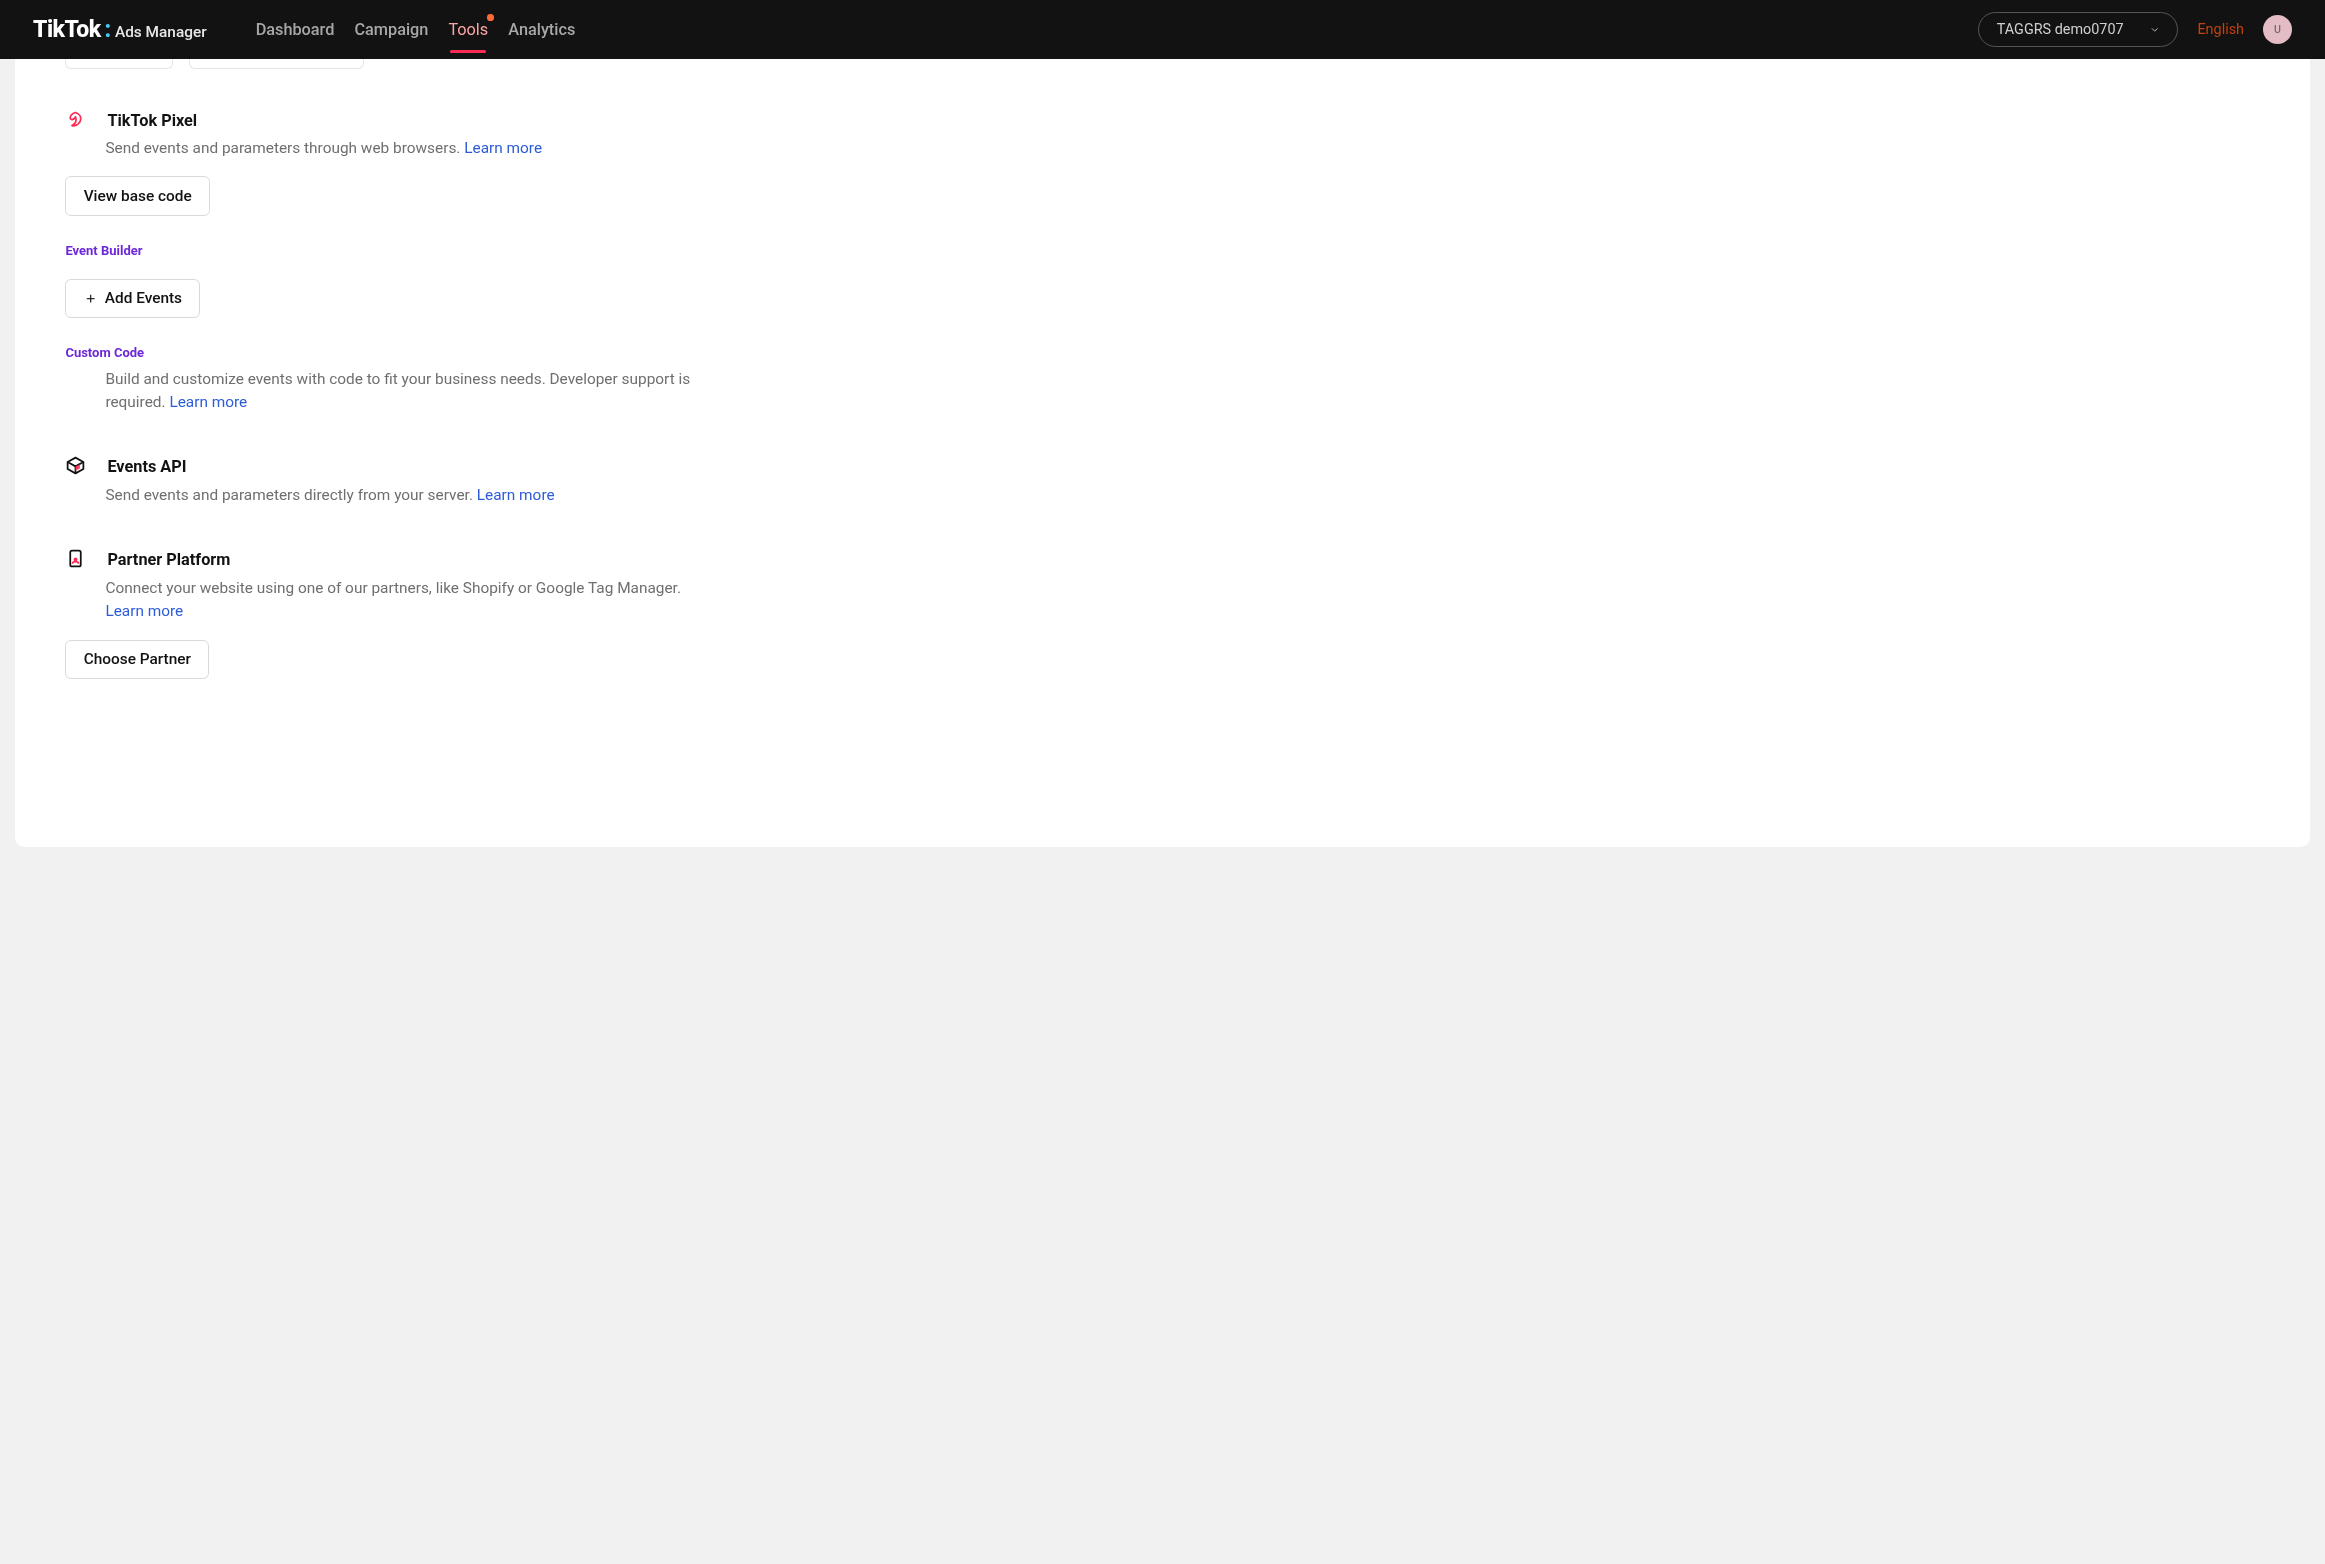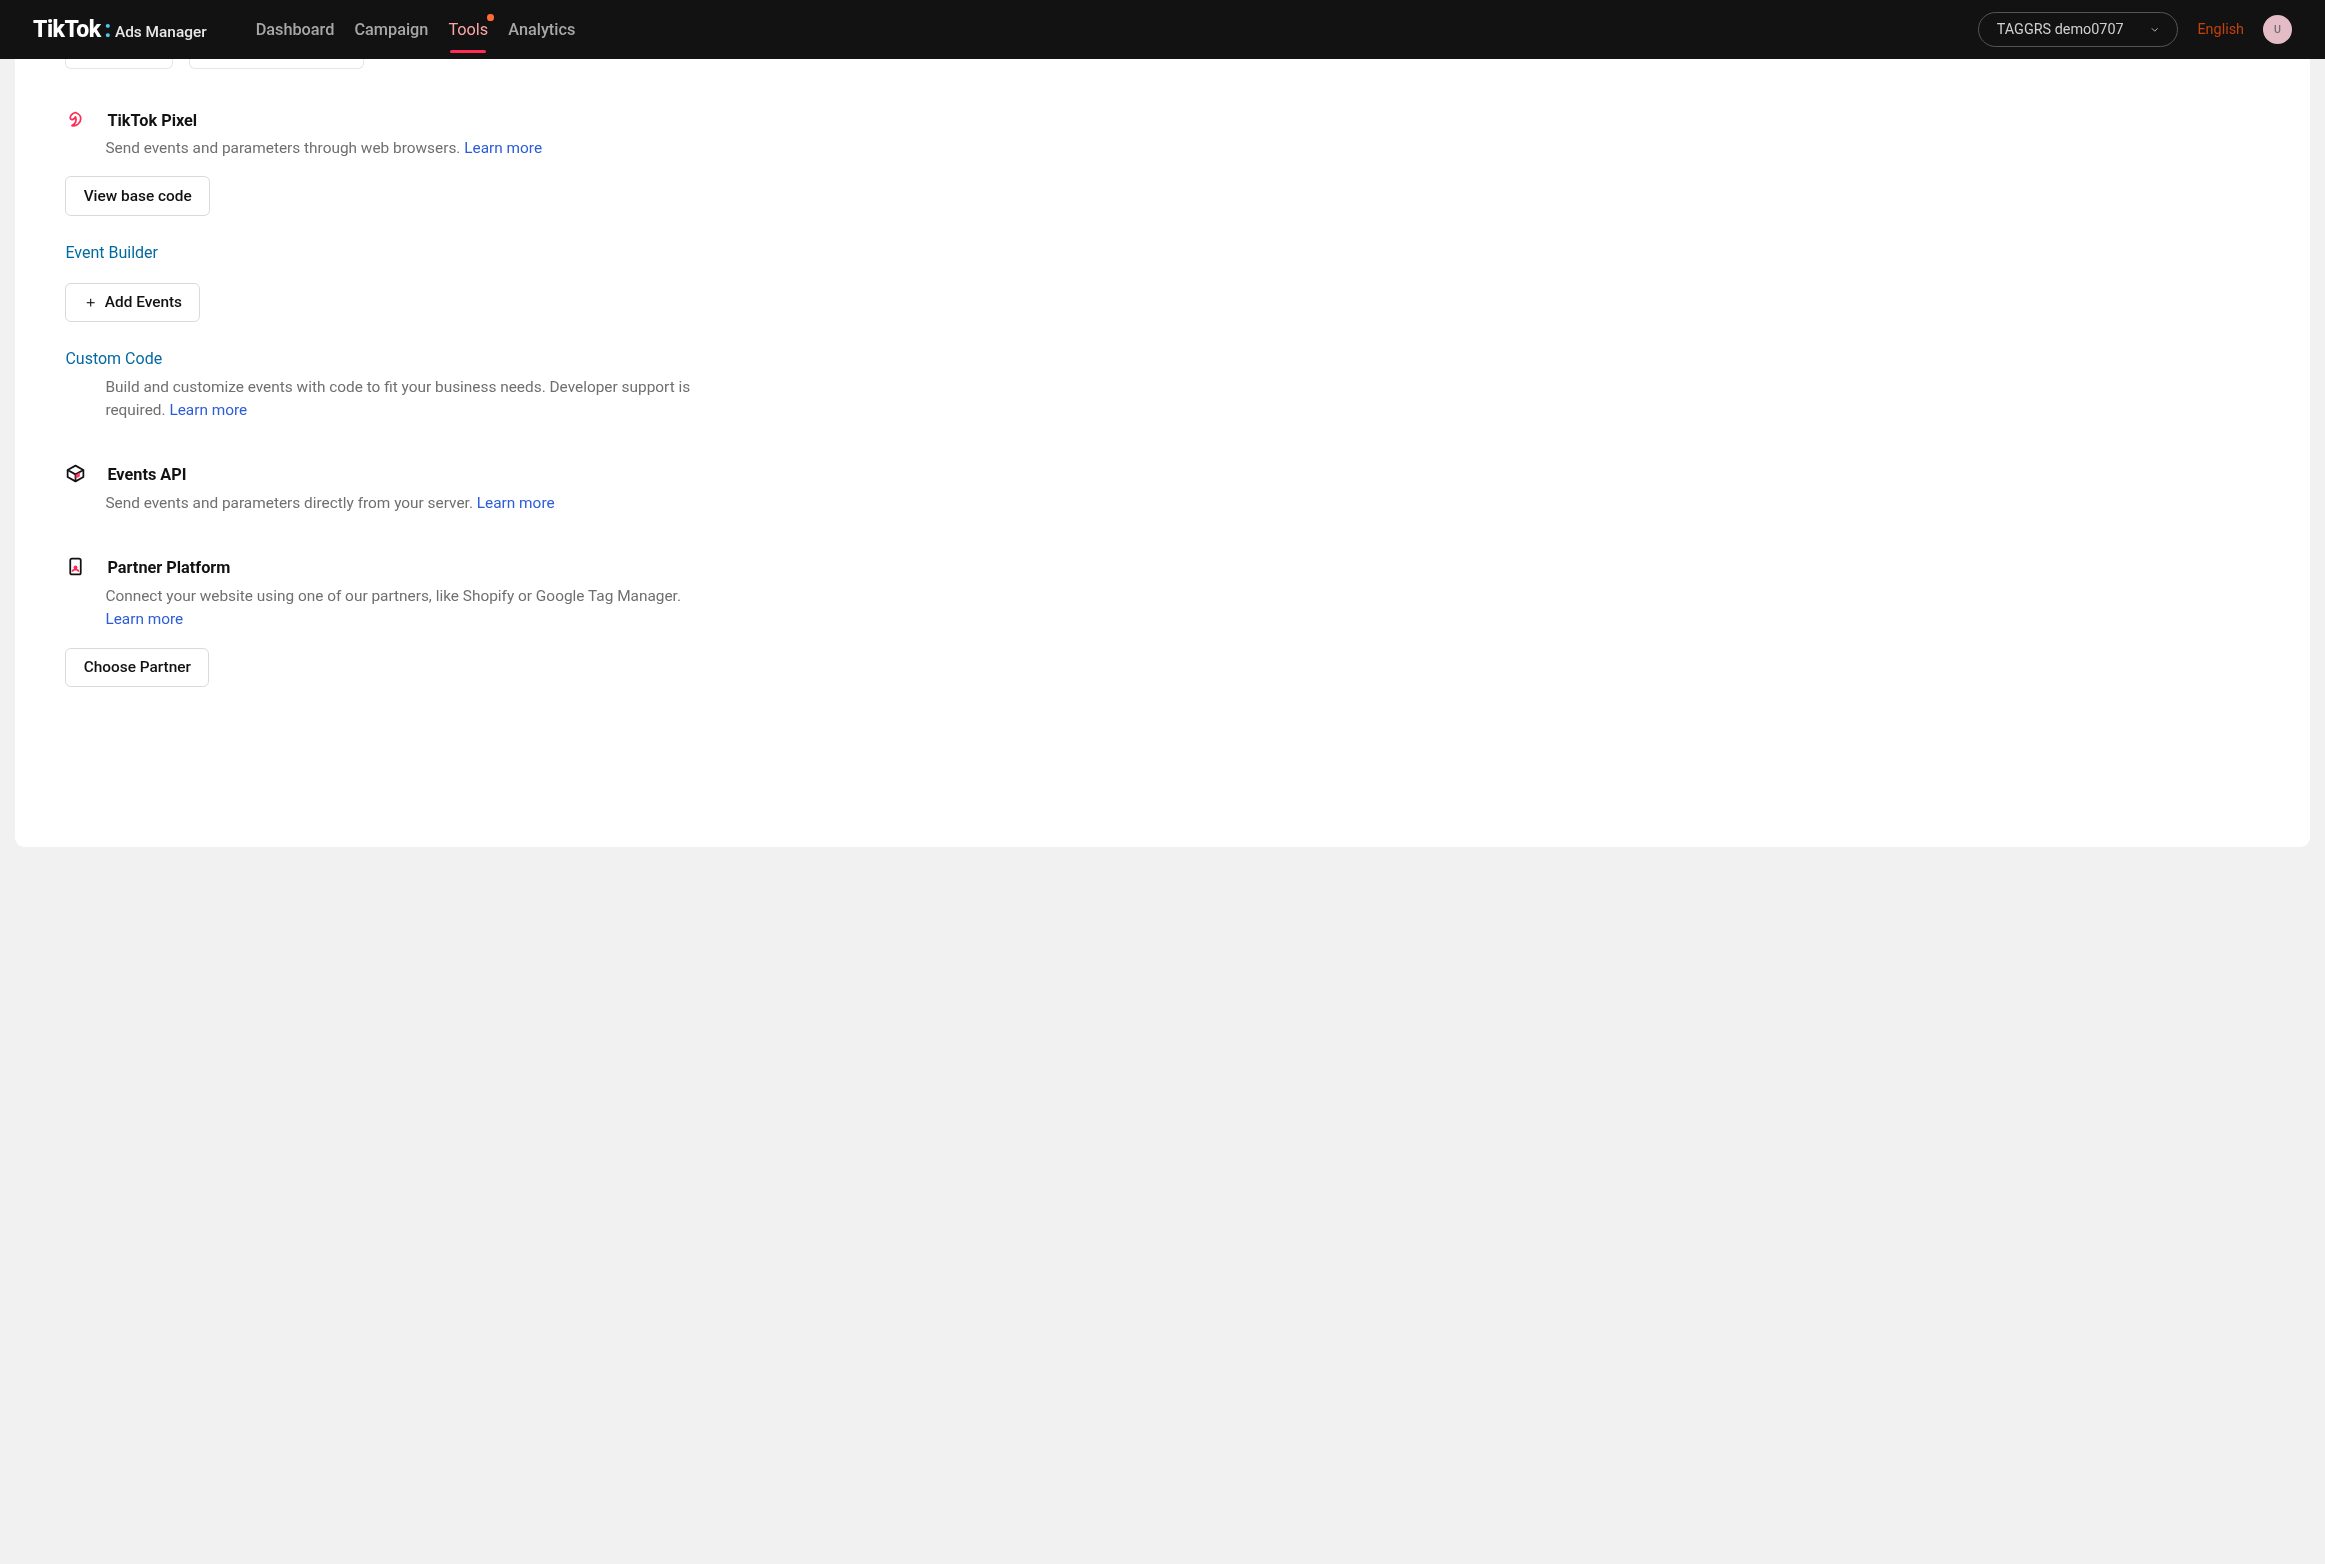--- a/index.html
+++ b/index.html
@@ -55,21 +55,21 @@
     border: 1px solid #e6e6e6; border-top: none; border-radius: 0 0 5.8px 5.8px;
     height: 9.6px; background: #fff;
   }
   .ghost.a { width: 108px; }
   .ghost.b { width: 175px; }
   .section { margin-top: 40px; }
   .section.tight { margin-top: 27px; }
   .icon-title { display: flex; align-items: flex-end; gap: 21px; margin-bottom: 7.7px; }
   .icon-title svg { width: 21px; height: 21px; }
   .h { font-weight: 700; font-size: 16.3px; color: #121212; }
-  .sub-h { font-weight: 400; font-size: 16px; color: #0369a1; margin-bottom: 7.7px; }
+  .sub-h { font-weight: 700; font-size: 13px; color: #6d28d9; margin-bottom: 7.7px; }
   .desc {
     color: #6f6f6f; font-size: 15.4px; line-height: 1.55; margin-bottom: 1.9px;
     max-width: 615px;
     margin-left: 40px;
   }
   .learn { color: #2d5cd8; cursor: pointer; }
   .btn {
     display: inline-flex; align-items: center; gap: 7.7px; background: #fff;
     border: 1px solid #d9d9d9; border-radius: 5.8px; padding: 9.6px 17.3px;
     font-size: 15.4px; font-weight: 500; color: #121212; cursor: pointer;

